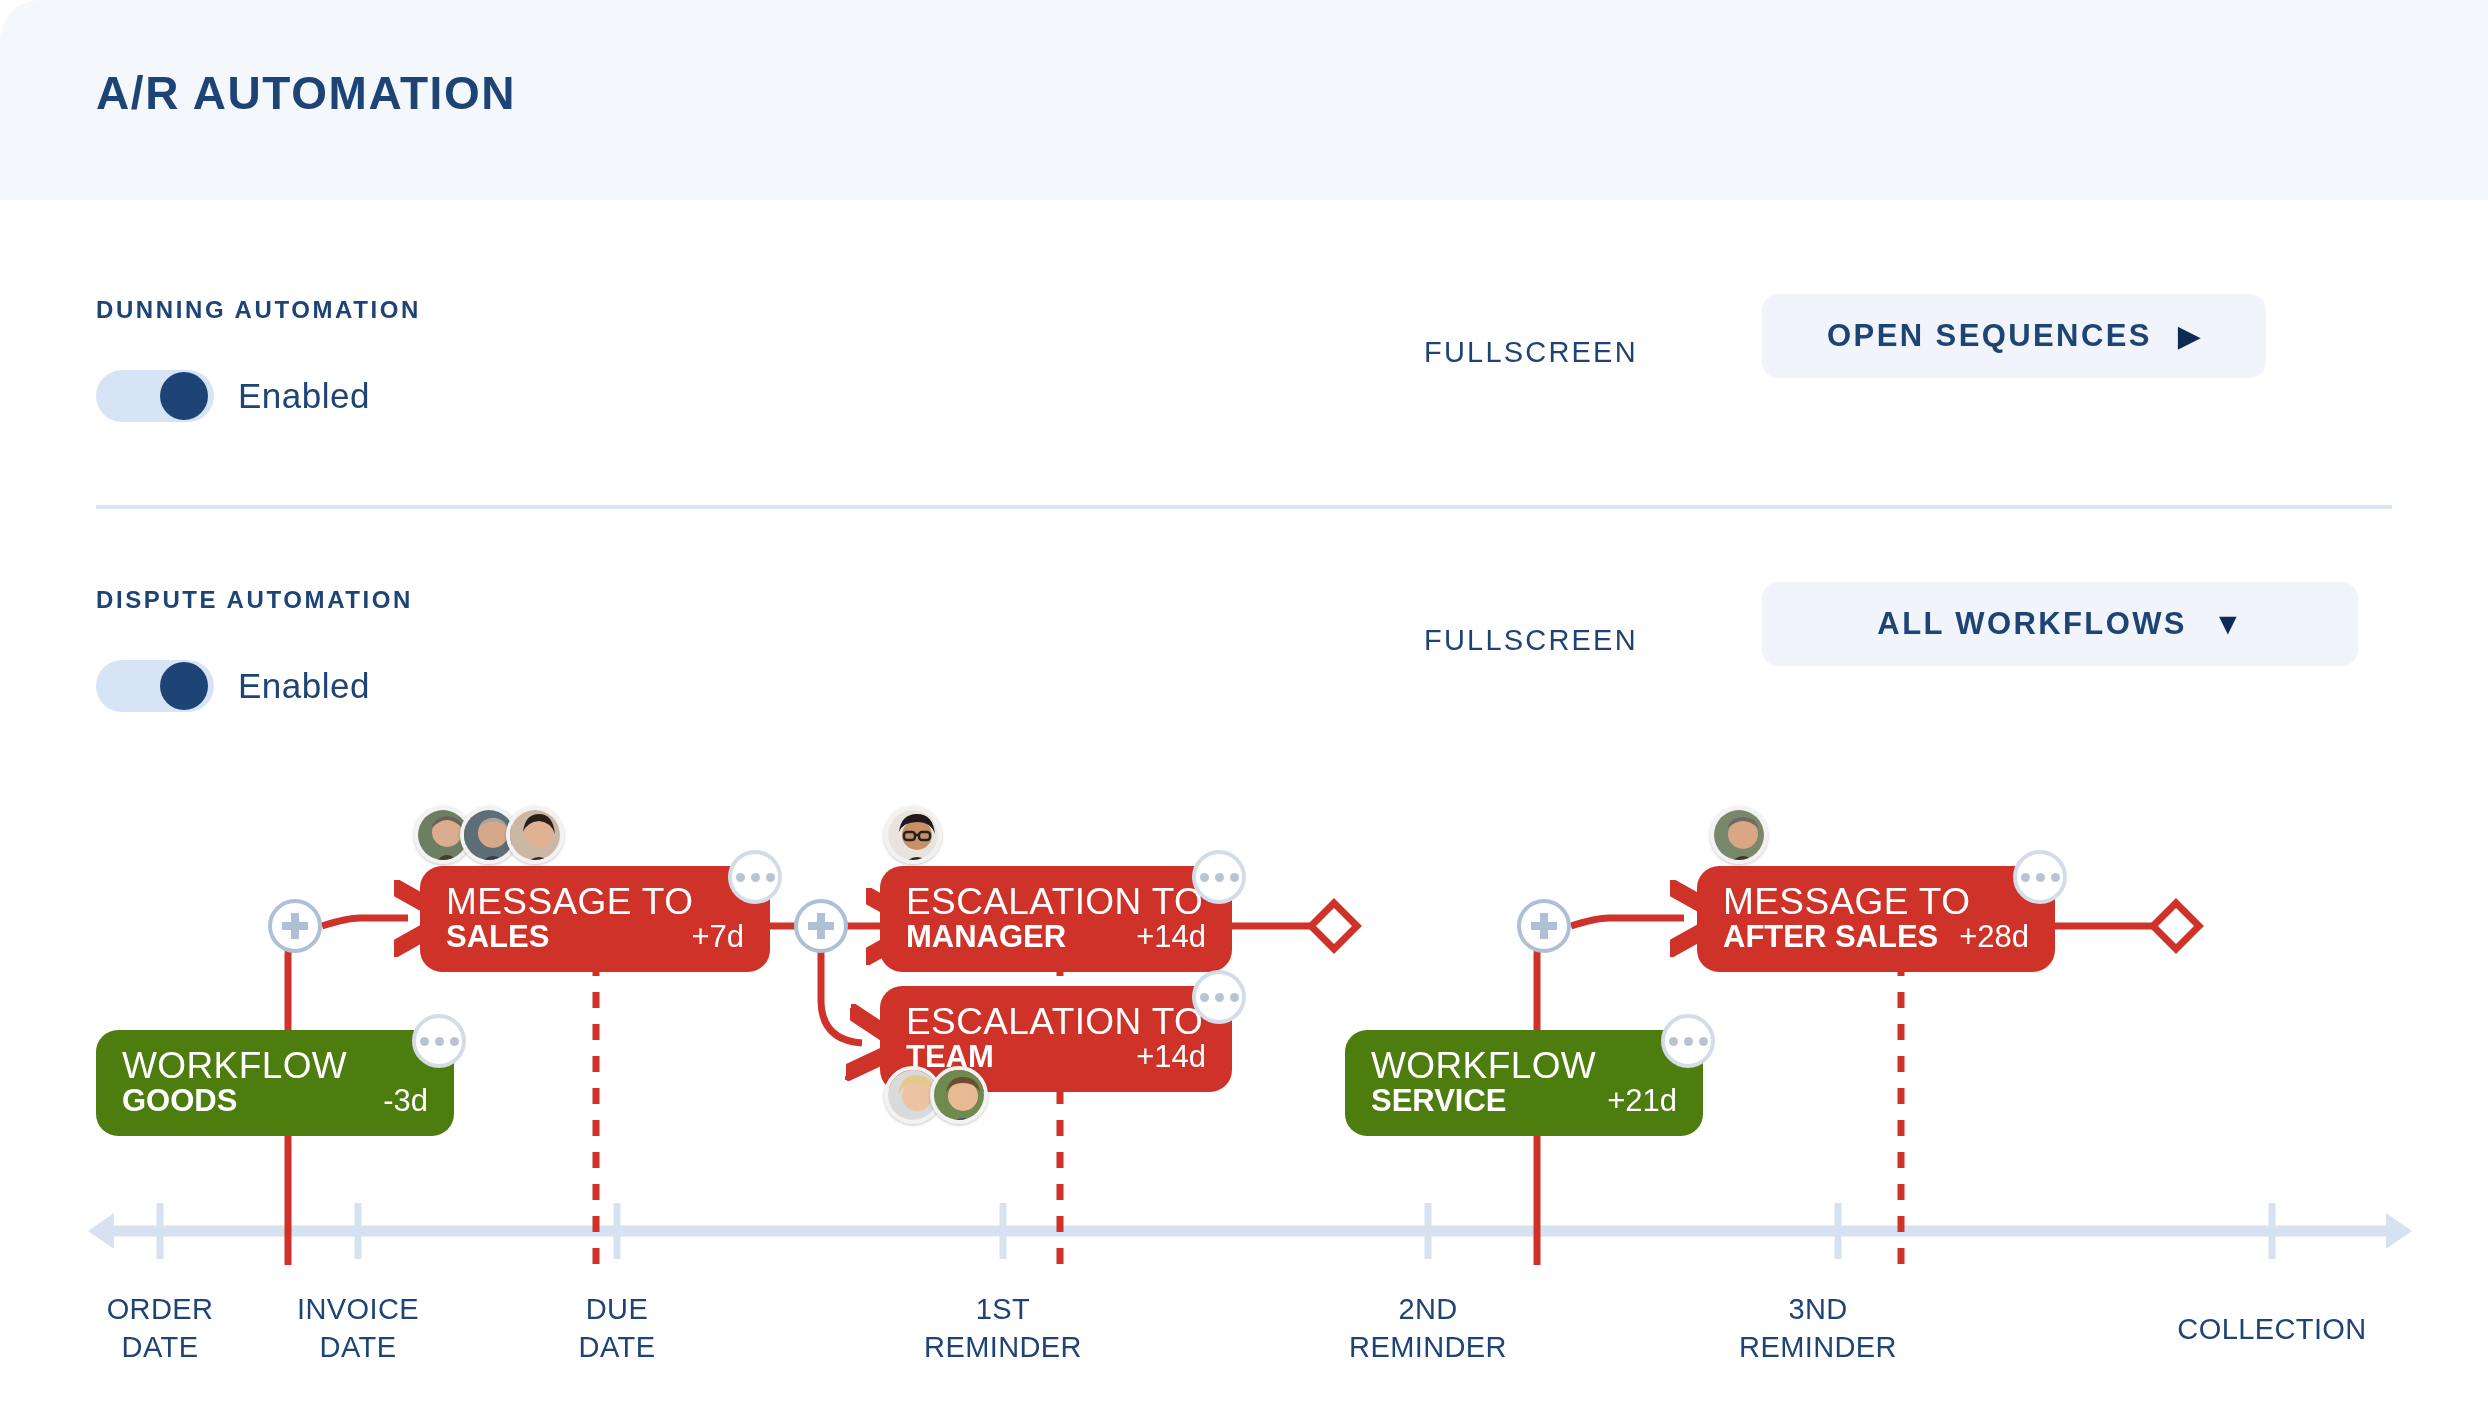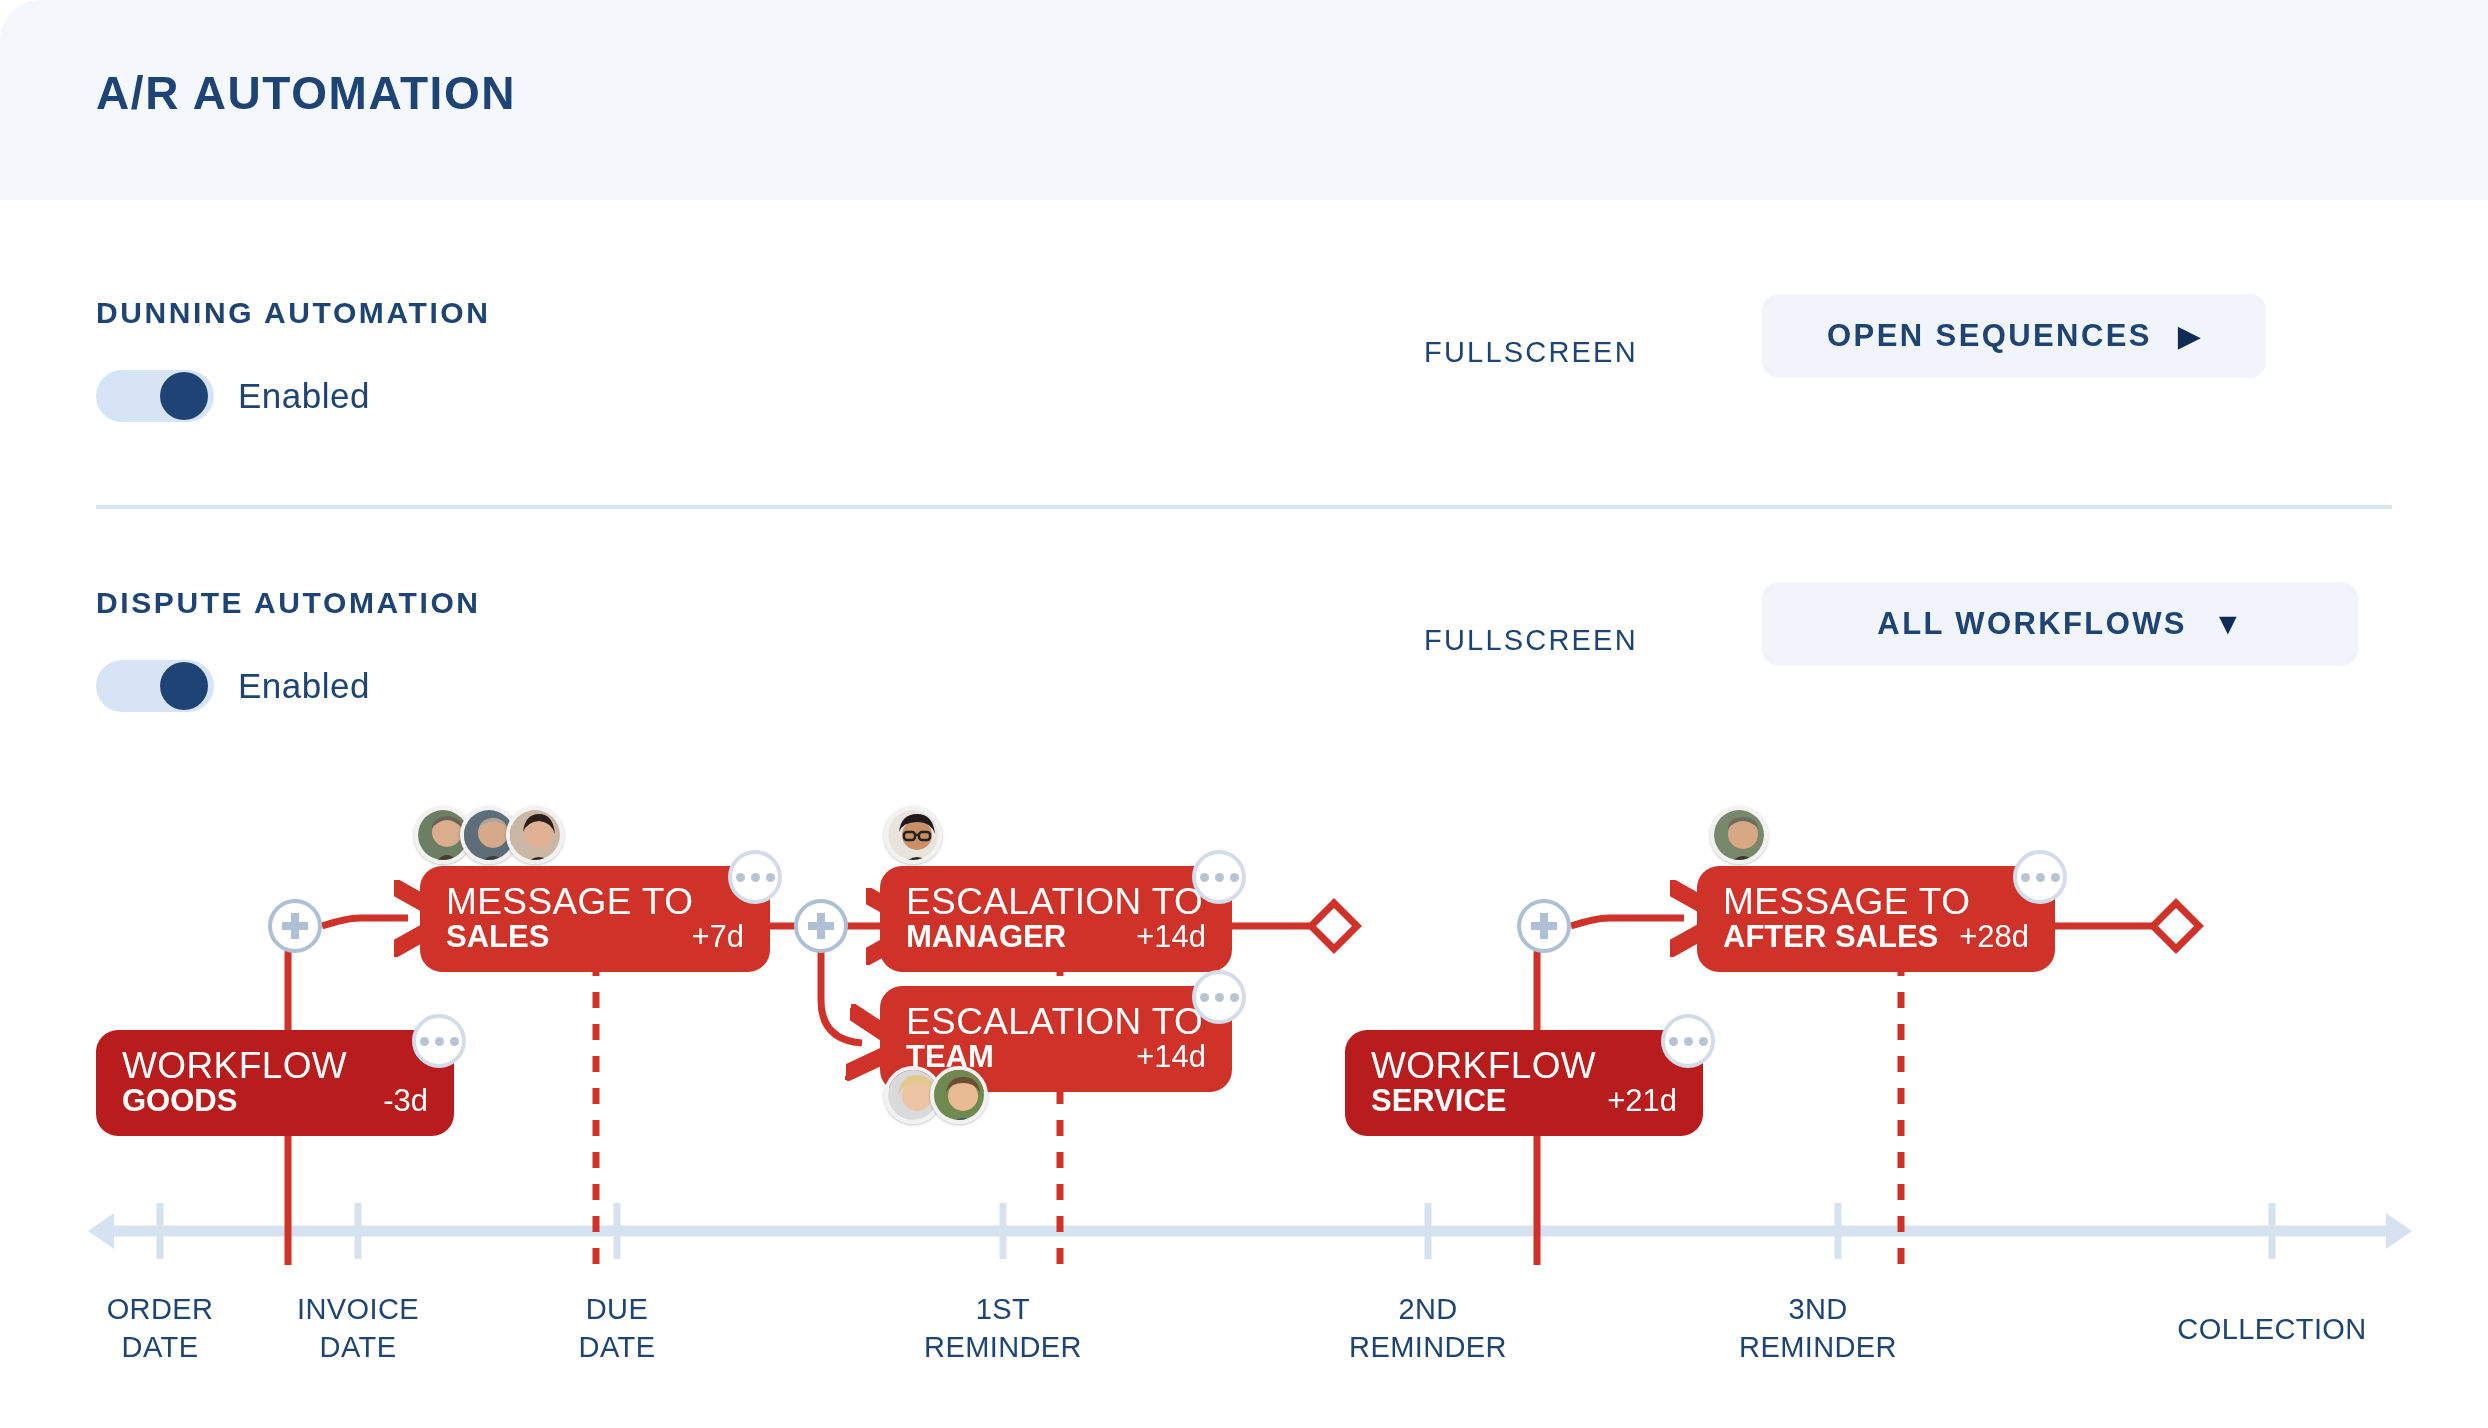--- a/index.html
+++ b/index.html
@@ -21,21 +21,21 @@
   }
   #page-title {
     position:absolute; left:96px; top:66px;
     font-size:46px; font-weight:bold; letter-spacing:1.6px;
     color:#1d4475; white-space:nowrap;
   }
 
   
   .section-title {
     position:absolute;
-    font-size:30px; font-weight:bold; letter-spacing:2.6px;
+    font-size:24px; font-weight:bold; letter-spacing:2.6px;
     color:#1d4475; white-space:nowrap;
   }
   .toggle-row { position:absolute; display:flex; align-items:center; }
   .toggle {
     width:118px; height:52px; border-radius:26px;
     background:#d7e4f6; position:relative; flex:none;
   }
   .toggle .knob {
     position:absolute; top:2px; left:64px;
     width:48px; height:48px; border-radius:24px;
@@ -70,21 +70,21 @@
   
   #diagram { position:absolute; left:0; top:0; width:2488px; height:1428px;
              pointer-events:none; }
   #diagram svg { position:absolute; left:0; top:0; }
 
   .node {
     position:absolute; border-radius:22px; color:#fff;
     padding:16px 0 18px 0;
   }
   .node.red  { background:#cf3228; }
-  .node.blue { background:#b91c1c; }
+  .node.blue { background:#4d7c0f; }
   .node .n-top {
     font-size:37px; letter-spacing:0.4px; line-height:1.06;
     padding-left:26px; white-space:nowrap;
   }
   .node .n-bottom-row {
     display:flex; align-items:baseline; justify-content:space-between;
     padding-left:26px; padding-right:26px; line-height:1.06;
   }
   .node .n-name { font-size:31px; font-weight:bold; white-space:nowrap; }
   .node .n-days { font-size:31px; white-space:nowrap; }

